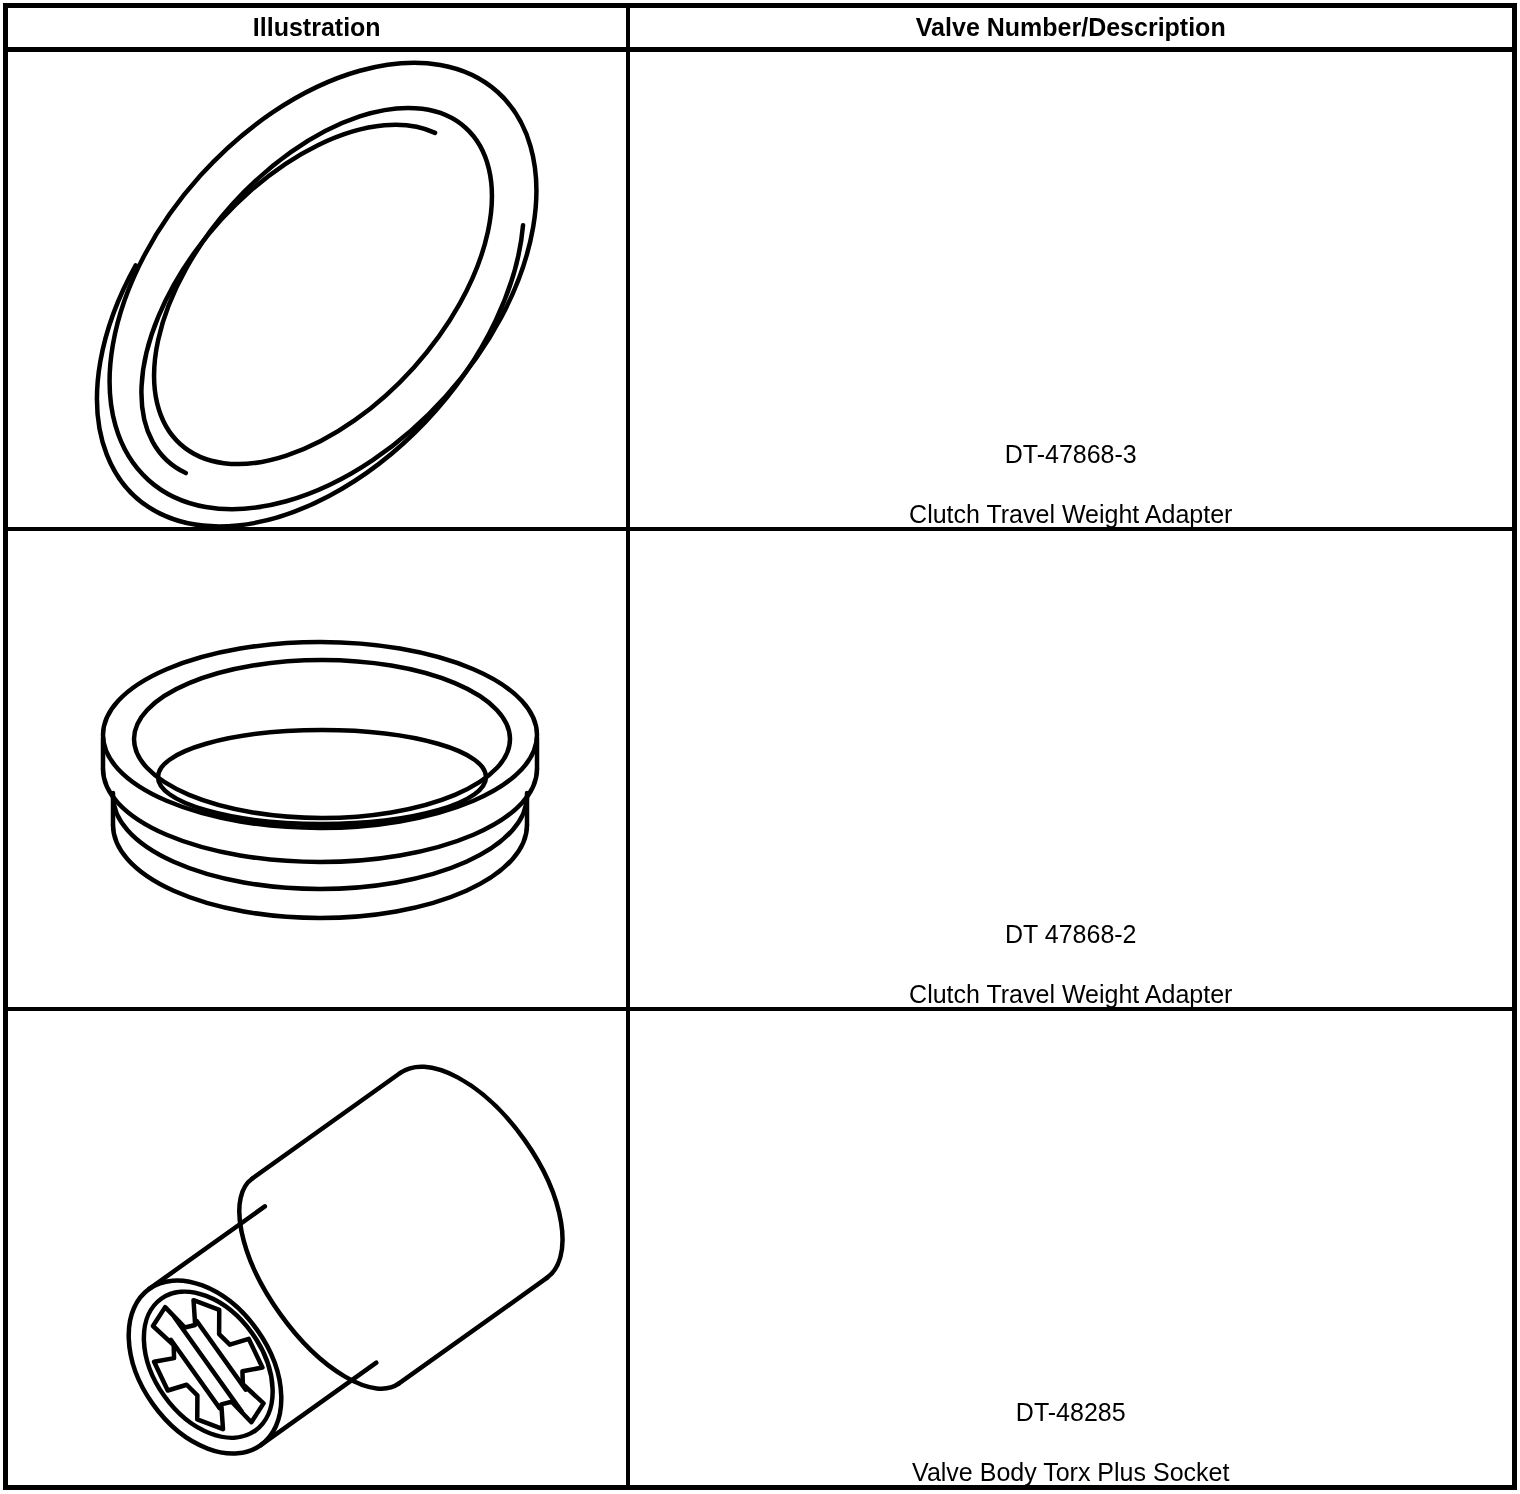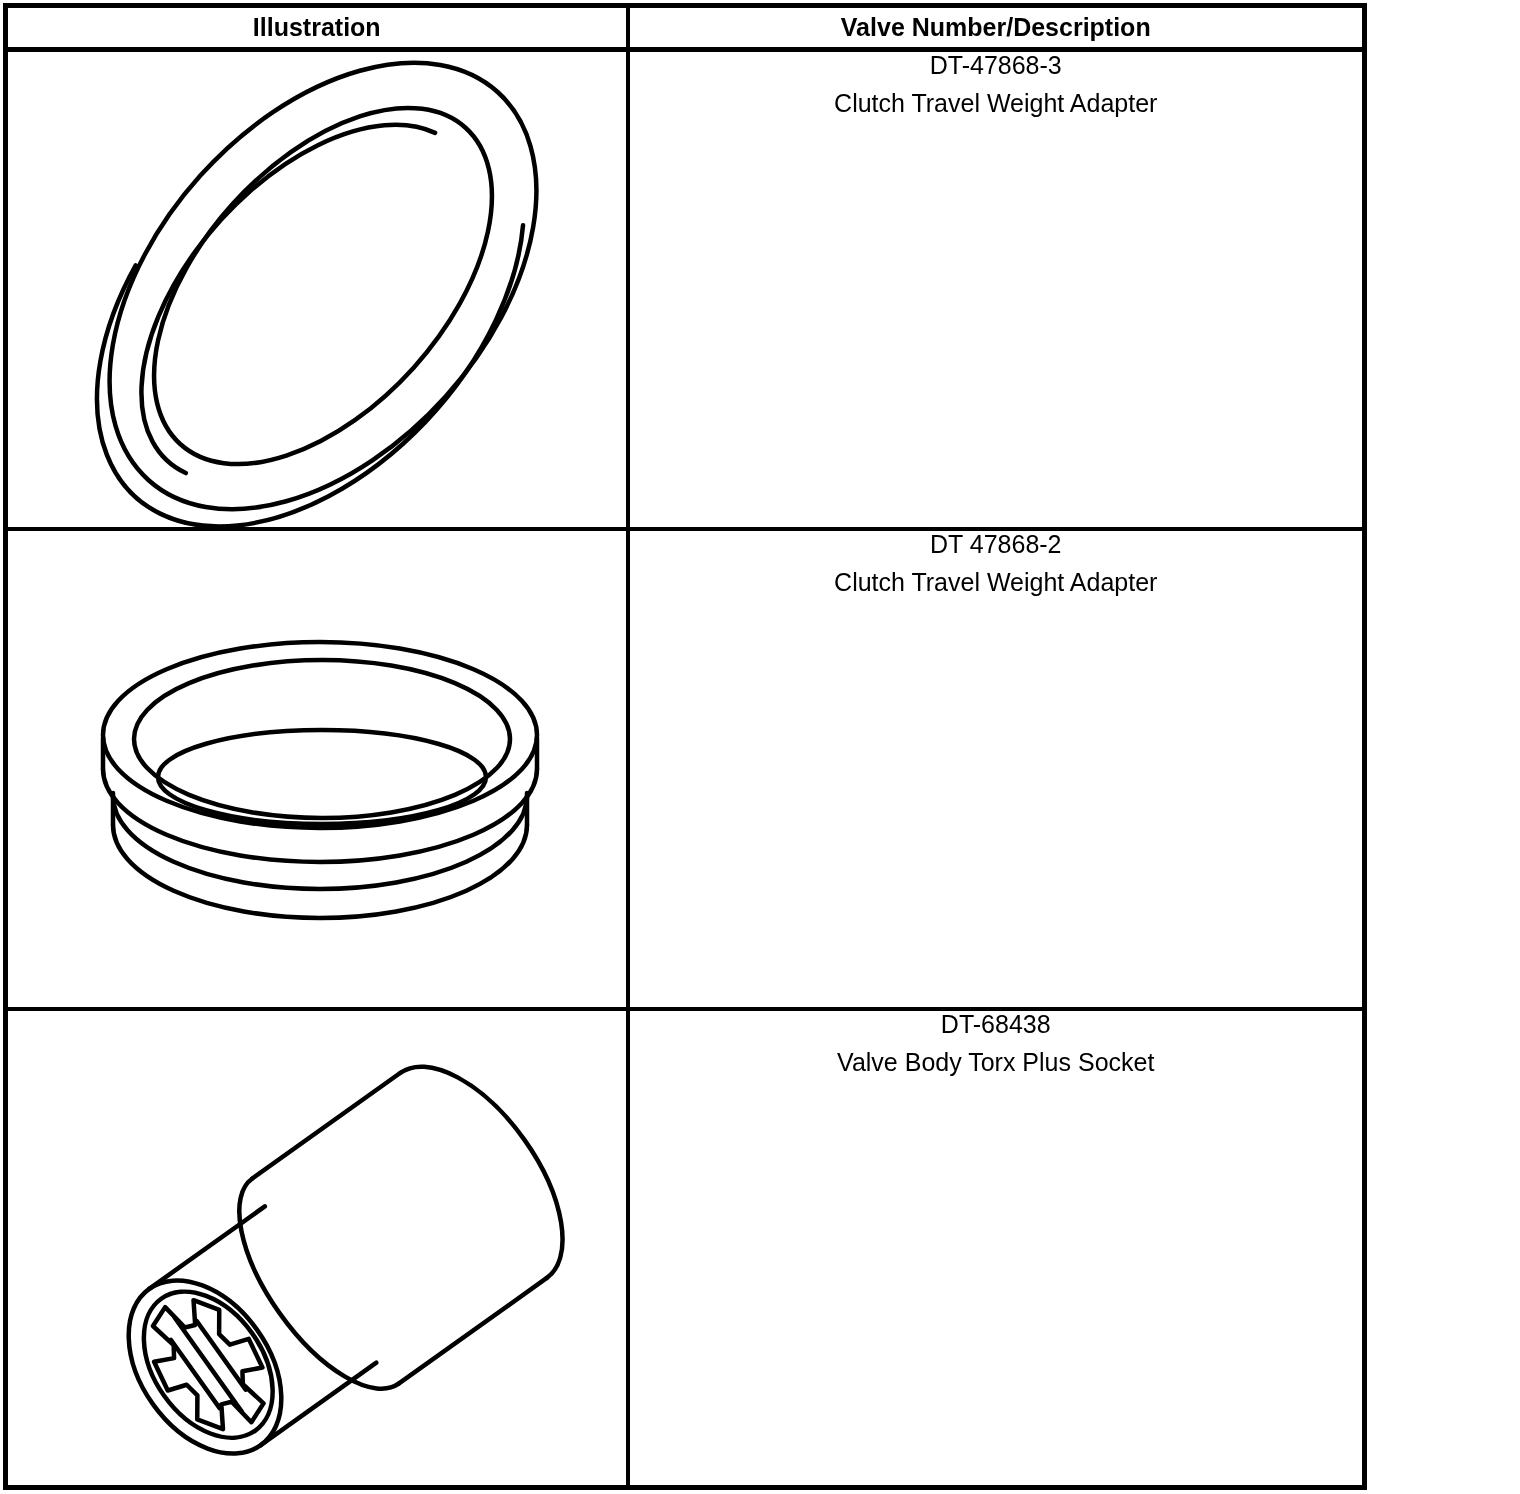--- a/index.html
+++ b/index.html
@@ -12,21 +12,21 @@
     height: 1494px;
     font-family: "Liberation Sans", sans-serif;
     color: #000000;
   }
   .page {
     padding: 3px;
   }
   table.tools-table {
     border-collapse: collapse;
     table-layout: fixed;
-    width: 1364px;
+    width: 1514px;
     background: #ffffff;
   }
   table.tools-table, .tools-table th, .tools-table td {
     border: 4px solid #000000;
   }
   table.tools-table {
     border-width: 5px;
   }
   .tools-table th {
     height: 39px;
@@ -47,22 +47,22 @@
   .tools-table tbody tr:nth-child(3) td { height: 474px; }
   .col-illustration { width: 622px; }
   .illu-cell svg {
     display: block;
     margin: 0 auto;
   }
   .desc-inner {
     display: flex;
     flex-direction: column;
     align-items: center;
-    justify-content: flex-start;
-    gap: 12px;
+    justify-content: flex-end;
+    gap: 34px;
     height: 100%;
     font-size: 25px;
     line-height: 1.05;
     text-align: center;
   }
   .lineart {
     stroke: #000000;
     fill: none;
     stroke-width: 4.5;
     stroke-linecap: round;
@@ -160,21 +160,21 @@
 
               <g transform="translate(4 0) scale(0.667 1)">
                 <path vector-effect="non-scaling-stroke" d="M 43.8,-3.8 L 71.9,2.5 L 63.6,33.8 L 36,25.2 L 25.2,36 L 33.8,63.6 L 2.5,71.9 L -3.8,43.8 L -18.6,39.9 L -38.2,61.1 L -61.1,38.2 L -39.9,18.6 L -43.8,3.8 L -71.9,-2.5 L -63.6,-33.8 L -36,-25.2 L -25.2,-36 L -33.8,-63.6 L -2.5,-71.9 L 3.8,-43.8 L 18.6,-39.9 L 38.2,-61.1 L 61.1,-38.2 L 39.9,-18.6 Z"></path>
                 <path vector-effect="non-scaling-stroke" d="M -24,-42 L -24,42 M 0,-58 L 0,58 M 24,-42 L 24,42"></path>
               </g>
             </g>
           </svg>
         </td>
         <td>
           <div class="desc-inner">
-            <div>DT-68438</div>
+            <div>DT-48285</div>
             <div>Valve Body Torx Plus Socket</div>
           </div>
         </td>
       </tr>
 
     </tbody>
   </table>
 </div>
 
 </body></html>

